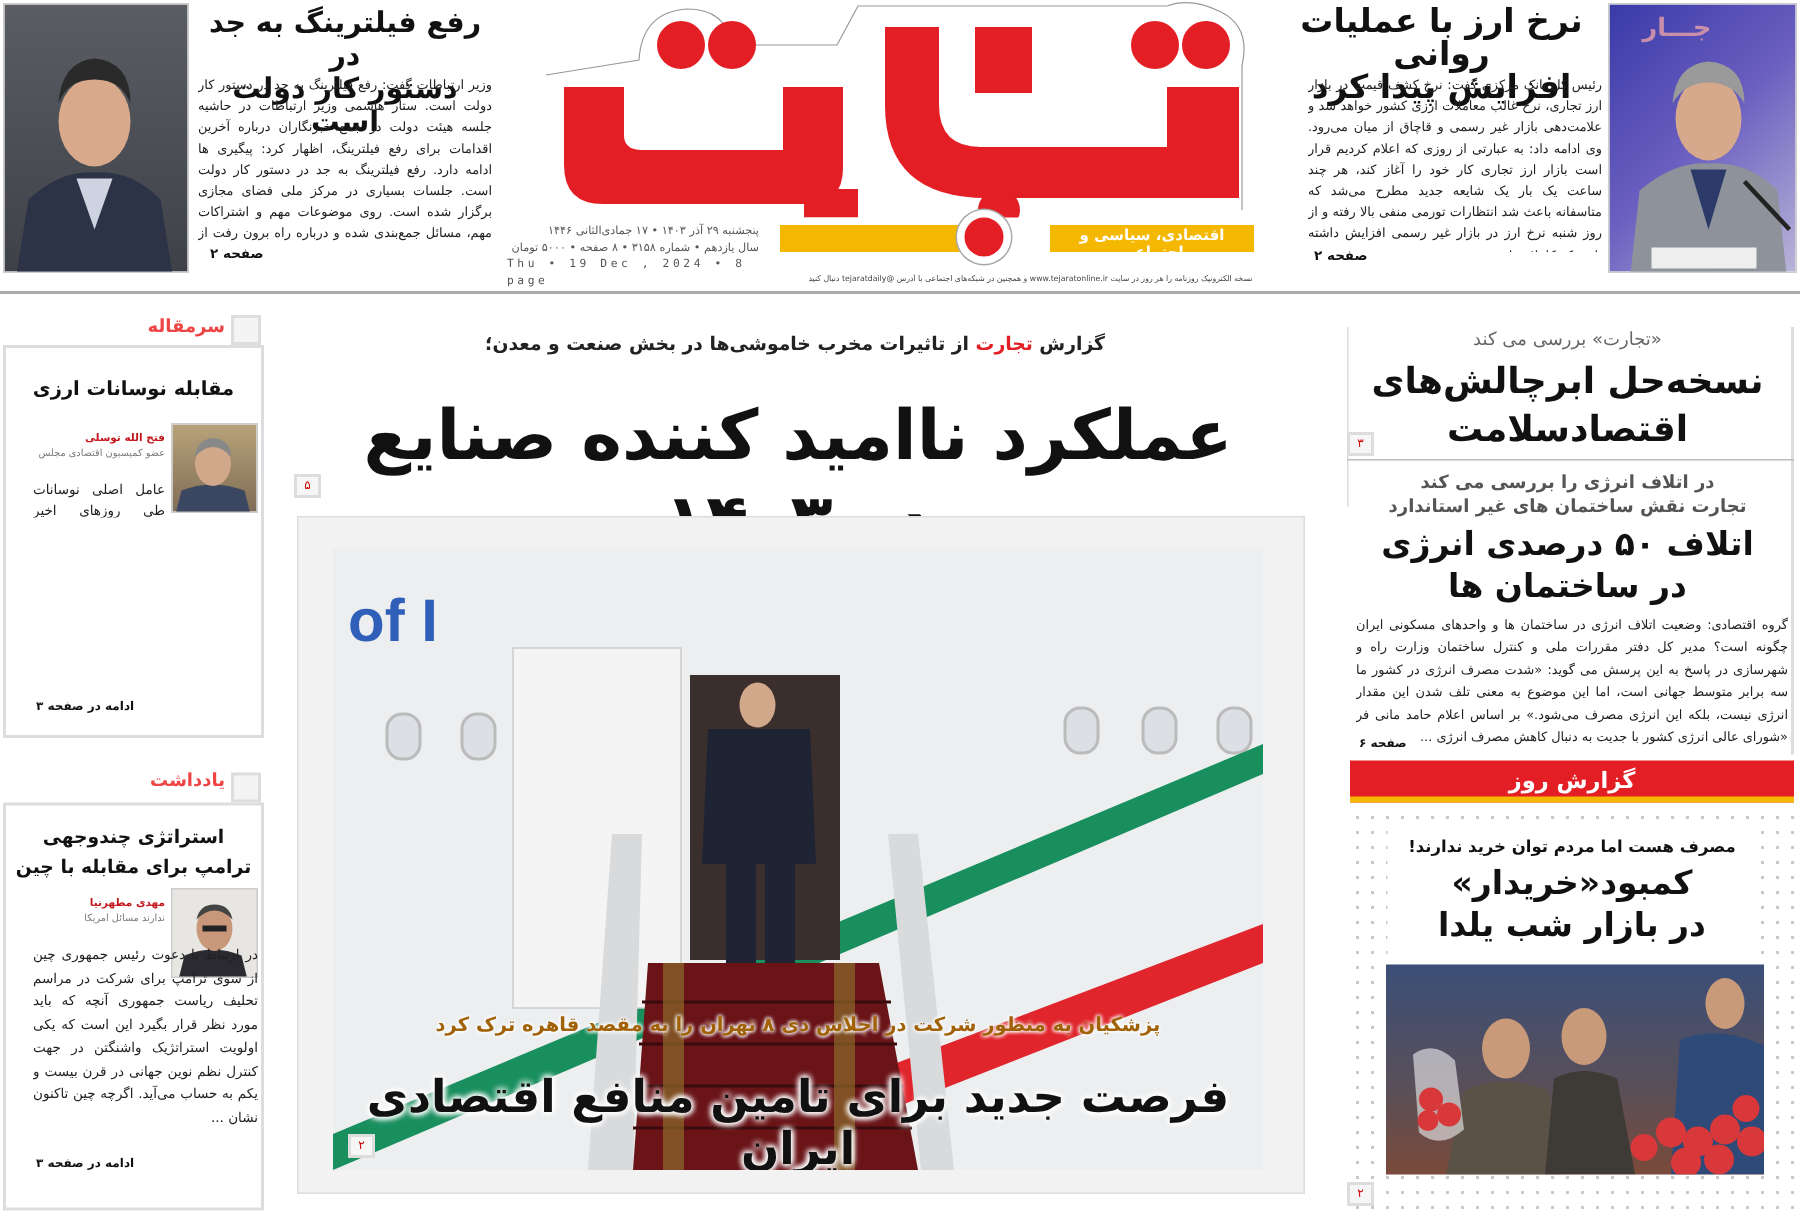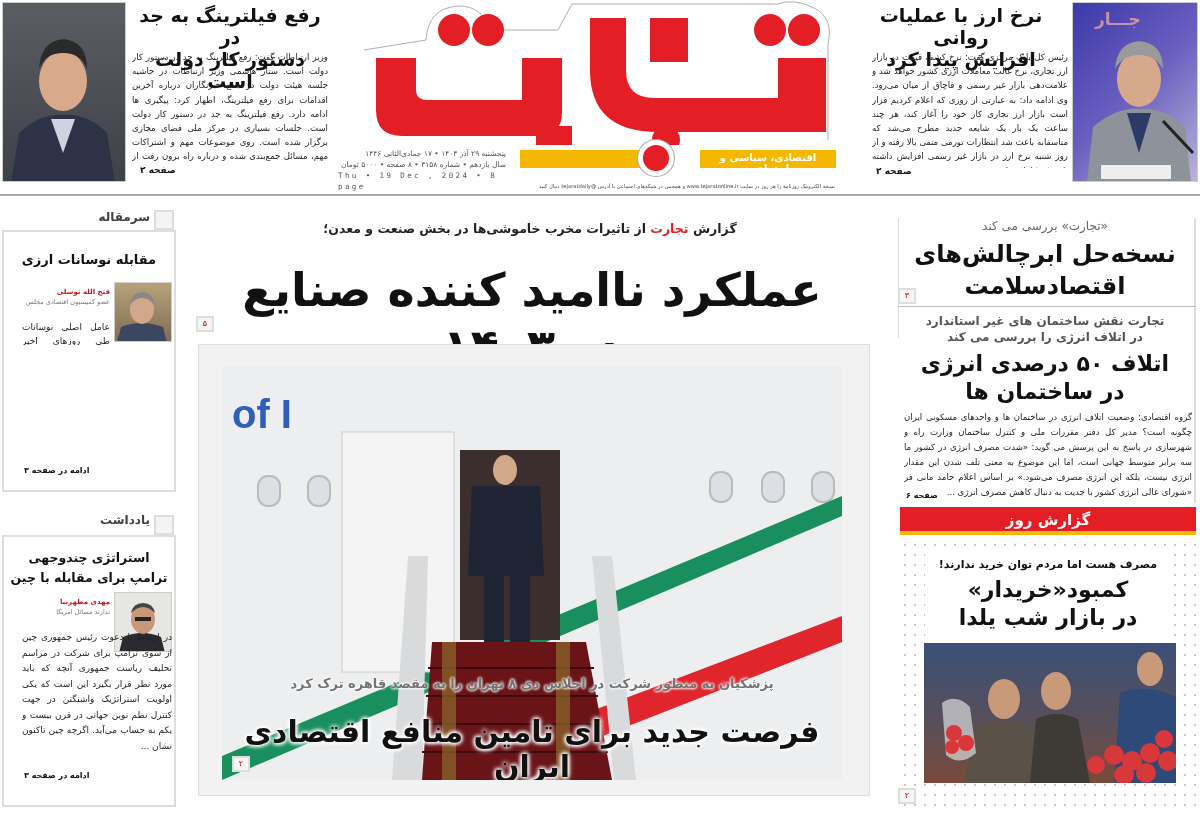--- a/index.html
+++ b/index.html
@@ -5,21 +5,21 @@
 *{box-sizing:border-box;margin:0;padding:0}
 html,body{width:1200px;height:813px;overflow:hidden;background:#fff}
 body{font-family:"DejaVu Sans",sans-serif;color:#111;position:relative;direction:rtl}
 .abs{position:absolute}
 .photo{position:absolute;overflow:hidden}
 .bold{font-weight:bold}
 .body-text{font-size:9.5px;line-height:15.5px;text-align:justify;color:#222}
 .pg{font-weight:bold;font-size:9px}
 .pagebox{position:absolute;width:18px;height:16px;border:2px solid #ddd;background:#f6f6f6;color:#c00;font-size:8px;text-align:center;line-height:12px}
 .col-box{position:absolute;border:2px solid #ddd;background:#fff}
-.tab-label{position:absolute;color:#404040;font-size:12px;font-weight:bold}
+.tab-label{position:absolute;color:#ef4444;font-size:12px;font-weight:bold}
 .tab-sq{position:absolute;width:20px;height:20px;border:2px solid #ddd;background:#f4f4f4}
 .dots{background-image:radial-gradient(#c8c8c8 1px,transparent 1.2px);background-size:10px 10px}
 </style>
 </head>
 <body>
 
 <header>
 
   <div class="photo" style="left:2px;top:2px;width:124px;height:180px;background:linear-gradient(180deg,#5a5d62 0%,#3e4148 100%);border:1px solid #ccc">
     <svg width="124" height="180" viewBox="0 0 124 180">
@@ -60,21 +60,21 @@
   <span class="abs" style="left:702px;top:152px;width:132px;text-align:center;color:#fff;font-size:10px;font-weight:bold">اقتصادی، سیاسی و اجتماعی</span>
   <div class="abs" style="left:638px;top:140px;width:36px;height:36px;border-radius:50%;background:#e31e24;border:5px solid #fff;box-shadow:0 0 0 1px #aaa"></div>
 
   <div class="abs" style="left:338px;top:148px;width:168px;font-size:7.5px;line-height:11px;color:#555;text-align:right">
     <div>پنجشنبه ۲۹ آذر ۱۴۰۳ • ۱۷ جمادی‌الثانی ۱۴۴۶</div>
     <div>سال یازدهم • شماره ۳۱۵۸ • ۸ صفحه • ۵۰۰۰ تومان</div>
     <div style="direction:ltr;text-align:left;letter-spacing:2.4px;font-family:'DejaVu Sans Mono',monospace">Thu • 19 Dec , 2024 • 8 page</div>
   </div>
   <div class="abs" style="left:505px;top:183px;width:330px;font-size:5.2px;color:#444;white-space:nowrap;overflow:hidden">نسخه الکترونیک روزنامه را هر روز در سایت www.tejaratonline.ir و همچنین در شبکه‌های اجتماعی با آدرس @tejaratdaily دنبال کنید</div>
 
-  <div class="abs bold" style="left:858px;top:4px;width:206px;text-align:center;font-size:19px;line-height:22px">
+  <div class="abs bold" style="left:858px;top:4px;width:206px;text-align:center;font-size:22px;line-height:22px">
     <div>نرخ ارز با عملیات روانی</div>
     <div>افزایش پیدا کرد</div>
   </div>
   <p class="abs body-text" style="left:872px;top:50px;width:196px;height:118px;overflow:hidden;font-size:8.6px;line-height:14.2px">رئیس کل بانک مرکزی گفت: نرخ کشف قیمت در بازار ارز تجاری، نرخ غالب معاملات ارزی کشور خواهد شد و علامت‌دهی بازار غیر رسمی و قاچاق از میان می‌رود. وی ادامه داد: به عبارتی از روزی که اعلام کردیم قرار است بازار ارز تجاری کار خود را آغاز کند، هر چند ساعت یک بار یک شایعه جدید مطرح می‌شد که متاسفانه باعث شد انتظارات تورمی منفی بالا رفته و از روز شنبه نرخ ارز در بازار غیر رسمی افزایش داشته باشد که کاملا برنامه ریزی شده بود...</p>
   <span class="abs pg" style="left:876px;top:166px">صفحه ۲</span>
   <div class="photo" style="left:1072px;top:2px;width:126px;height:180px;background:linear-gradient(135deg,#3a3aa8 0%,#6b5fc0 50%,#b9b4d8 100%);border:1px solid #ccc">
     <span class="abs bold" style="left:22px;top:6px;color:#e8a0a8;font-size:17px;opacity:.8">جـــار</span>
     <svg width="126" height="180" viewBox="0 0 126 180" style="position:absolute;left:0;top:0">
       <path d="M14 180 L20 124 Q44 104 66 106 Q92 104 112 124 L118 180 Z" fill="#8e929a"></path>
       <path d="M54 110 L66 150 L78 110 Z" fill="#2c3a6a"></path>
@@ -168,40 +168,40 @@
       <g stroke="#3a0a0c" stroke-width="2">
         <line x1="206" y1="302" x2="372" y2="302"></line>
           <line x1="204" y1="330" x2="376" y2="330"></line>
           <line x1="202" y1="358" x2="380" y2="358"></line>
           <line x1="200" y1="386" x2="386" y2="386"></line>
       </g>
       <rect x="220" y="276" width="14" height="138" fill="#8b6a2a" opacity=".7"></rect>
         <rect x="334" y="276" width="14" height="138" fill="#8b6a2a" opacity=".7"></rect>
     </svg>
     <span class="abs bold" style="left:10px;top:26px;color:#2f5fb8;font-size:40px;direction:ltr;font-family:'Liberation Sans',sans-serif">of I</span>
-    <div class="abs bold" style="left:40px;top:310px;width:540px;text-align:center;font-size:13px;color:#737373;text-shadow:0 0 3px #fff,0 0 3px #fff,0 0 3px #fff">پزشکیان به منظور شرکت در اجلاس دی ۸ تهران را به مقصد قاهره ترک کرد</div>
+    <div class="abs bold" style="left:40px;top:310px;width:540px;text-align:center;font-size:13px;color:#a16207;text-shadow:0 0 3px #fff,0 0 3px #fff,0 0 3px #fff">پزشکیان به منظور شرکت در اجلاس دی ۸ تهران را به مقصد قاهره ترک کرد</div>
     <div class="abs" style="left:20px;top:348px;width:580px;text-align:center;font-size:30px;font-weight:700;color:#111;text-shadow:0 0 4px #fff,0 0 4px #fff,0 0 4px #fff,0 0 6px #fff">فرصت جدید برای تامین منافع اقتصادی ایران</div>
     <div class="pagebox" style="left:10px;top:390px">۲</div>
   </div>
 </section>
 
 <section>
   <div class="abs" style="left:898px;top:218px;width:1px;height:120px;background:#ddd"></div>
   <div class="abs" style="left:1194px;top:218px;width:2px;height:285px;background:#ddd"></div>
   <div class="abs" style="left:900px;top:219px;width:290px;text-align:center;font-size:12px;color:#666">«تجارت» بررسی می کند</div>
   <div class="abs bold" style="left:900px;top:238px;width:290px;text-align:center;font-size:24px;line-height:32px">
     <div>نسخه‌حل ابرچالش‌های</div>
     <div>اقتصادسلامت</div>
   </div>
   <div class="pagebox" style="left:898px;top:288px">۳</div>
   <div class="abs" style="left:898px;top:306px;width:298px;height:1px;background:#bbb"></div>
 
   <div class="abs" style="left:900px;top:313px;width:290px;text-align:center;font-size:12px;line-height:16px;color:#555;font-weight:bold">
+    <div>در اتلاف انرژی را بررسی می کند</div>
     <div>تجارت نقش ساختمان های غیر استاندارد</div>
-    <div>در اتلاف انرژی را بررسی می کند</div>
   </div>
   <div class="abs bold" style="left:900px;top:350px;width:290px;text-align:center;font-size:22px;line-height:28px">
     <div>اتلاف ۵۰ درصدی انرژی</div>
     <div>در ساختمان ها</div>
   </div>
   <p class="abs body-text" style="left:904px;top:410px;width:288px;height:92px;overflow:hidden;font-size:8.6px;line-height:15px">گروه اقتصادی: وضعیت اتلاف انرژی در ساختمان ها و واحدهای مسکونی ایران چگونه است؟ مدیر کل دفتر مقررات ملی و کنترل ساختمان وزارت راه و شهرسازی در پاسخ به این پرسش می گوید: «شدت مصرف انرژی در کشور ما سه برابر متوسط جهانی است، اما این موضوع به معنی تلف شدن این مقدار انرژی نیست، بلکه این انرژی مصرف می‌شود.» بر اساس اعلام حامد مانی فر «شورای عالی انرژی کشور با جدیت به دنبال کاهش مصرف انرژی ...</p>
   <span class="abs pg" style="left:906px;top:491px;font-size:8px">صفحه ۶</span>
 
   <div class="abs" style="left:900px;top:507px;width:296px;height:28px;background:#e31e24;border-bottom:4px solid #f5b800"></div>
   <span class="abs bold" style="left:900px;top:511px;width:296px;text-align:center;color:#fff;font-size:15px">گزارش روز</span>

